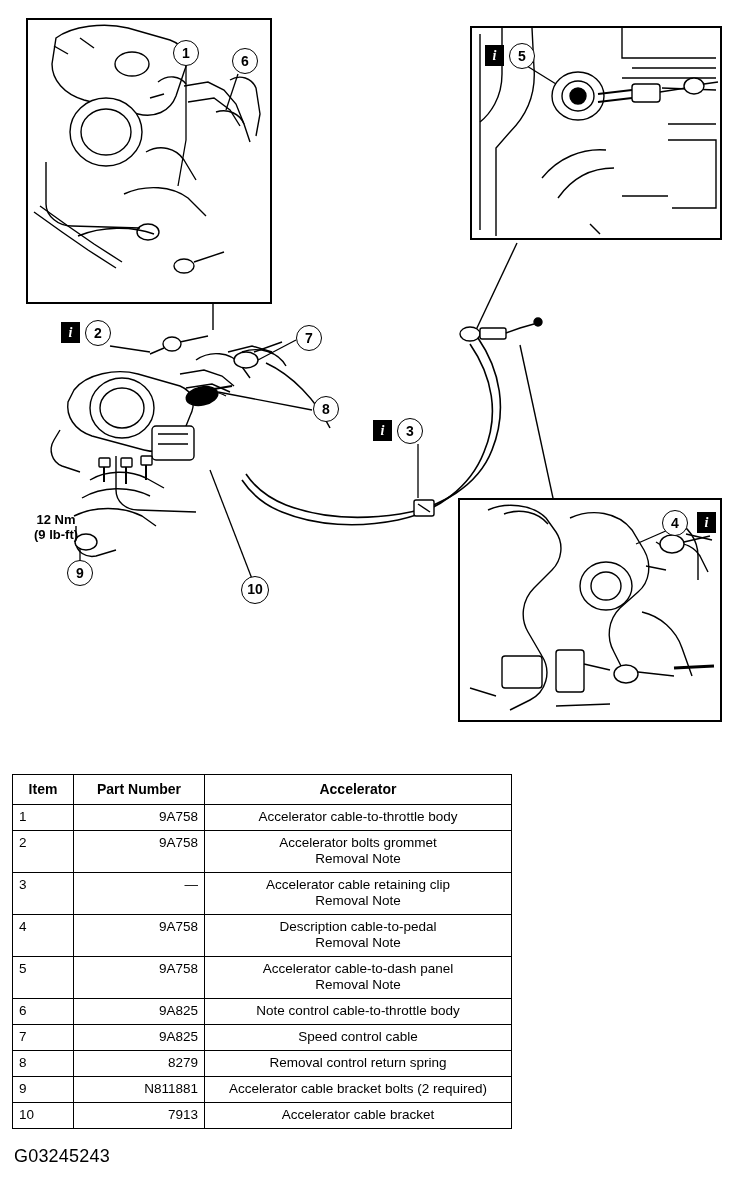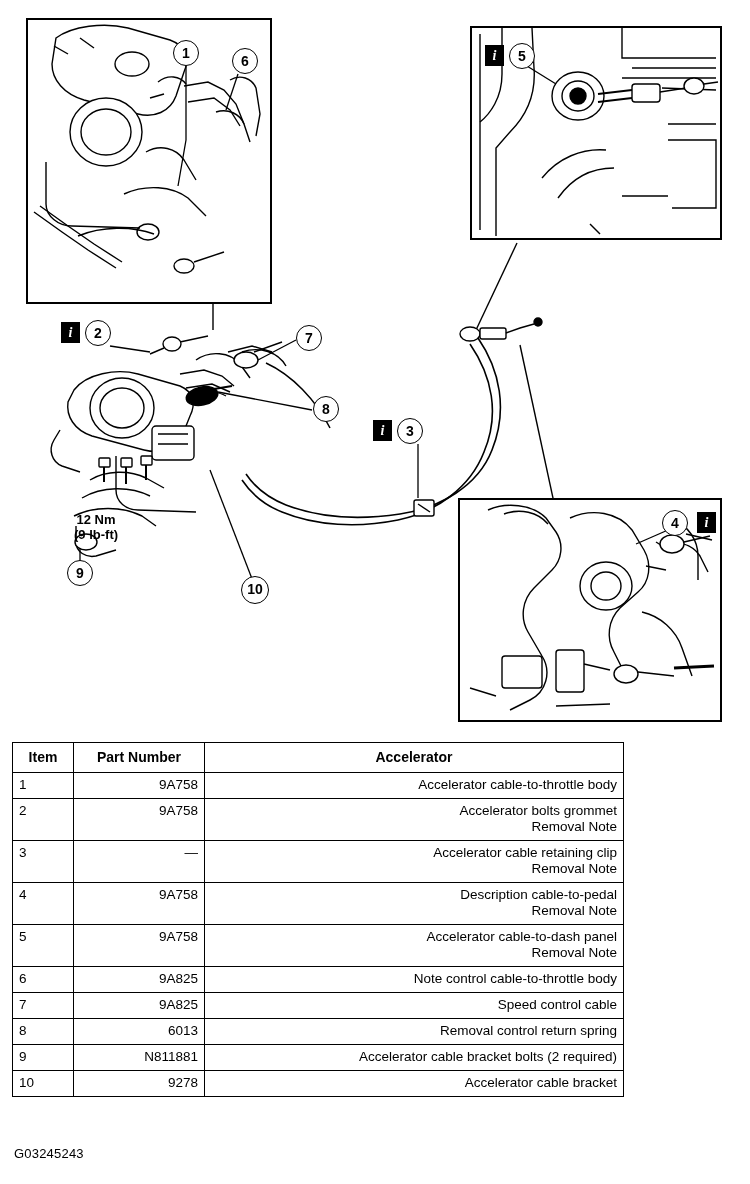--- a/index.html
+++ b/index.html
@@ -57,65 +57,64 @@
   }
 
   .torque-label {
     position: absolute;
     font-size: 13px;
     font-weight: bold;
     line-height: 15px;
     text-align: center;
     z-index: 20;
     white-space: nowrap;
-    margin-left: 40px;
   }
 
   
   .inset {
     position: absolute;
     border: 2.5px solid #000;
     background: #fff;
     box-sizing: border-box;
     overflow: hidden;
     z-index: 5;
   }
 
   
   #parts-table {
     position: absolute;
     left: 12px;
-    top: 742px;
-    width: 612px;
+    top: 774px;
+    width: 500px;
     border-collapse: collapse;
     font-size: 13.5px;
   }
   #parts-table th, #parts-table td {
     border: 1.4px solid #000;
     padding: 4px 6px 5px 6px;
     vertical-align: top;
     line-height: 16px;
   }
   #parts-table thead th {
     text-align: center;
     font-weight: bold;
     font-size: 14px;
     padding-top: 6px;
     padding-bottom: 7px;
   }
   #parts-table tbody td.c-item { width: 48px; text-align: left; }
   #parts-table tbody td.c-part { width: 118px; text-align: right; }
-  #parts-table tbody td.c-desc { text-align: right; }
+  #parts-table tbody td.c-desc { text-align: center; }
   #parts-table td .line2 { display: block; }
 
   #figure-code {
     position: absolute;
     left: 14px;
     top: 1146px;
-    font-size: 13px;
+    font-size: 18px;
     letter-spacing: 0.2px;
   }
 
   svg { display: block; }
 </style>
 </head>
 <body>
 
 <div id="diagram">
 
@@ -426,35 +425,35 @@
     </tr>
     <tr>
       <td class="c-item">7</td>
       <td class="c-part">9A825</td>
       <td class="c-desc">
         <span class="line2">Speed control cable</span>
       </td>
     </tr>
     <tr>
       <td class="c-item">8</td>
-      <td class="c-part">6013</td>
+      <td class="c-part">8279</td>
       <td class="c-desc">
         <span class="line2">Removal control return spring</span>
       </td>
     </tr>
     <tr>
       <td class="c-item">9</td>
       <td class="c-part">N811881</td>
       <td class="c-desc">
         <span class="line2">Accelerator cable bracket bolts (2 required)</span>
       </td>
     </tr>
     <tr>
       <td class="c-item">10</td>
-      <td class="c-part">9278</td>
+      <td class="c-part">7913</td>
       <td class="c-desc">
         <span class="line2">Accelerator cable bracket</span>
       </td>
     </tr>
   </tbody>
 </table>
 
 <div id="figure-code">G03245243</div>
 
 </body></html>

